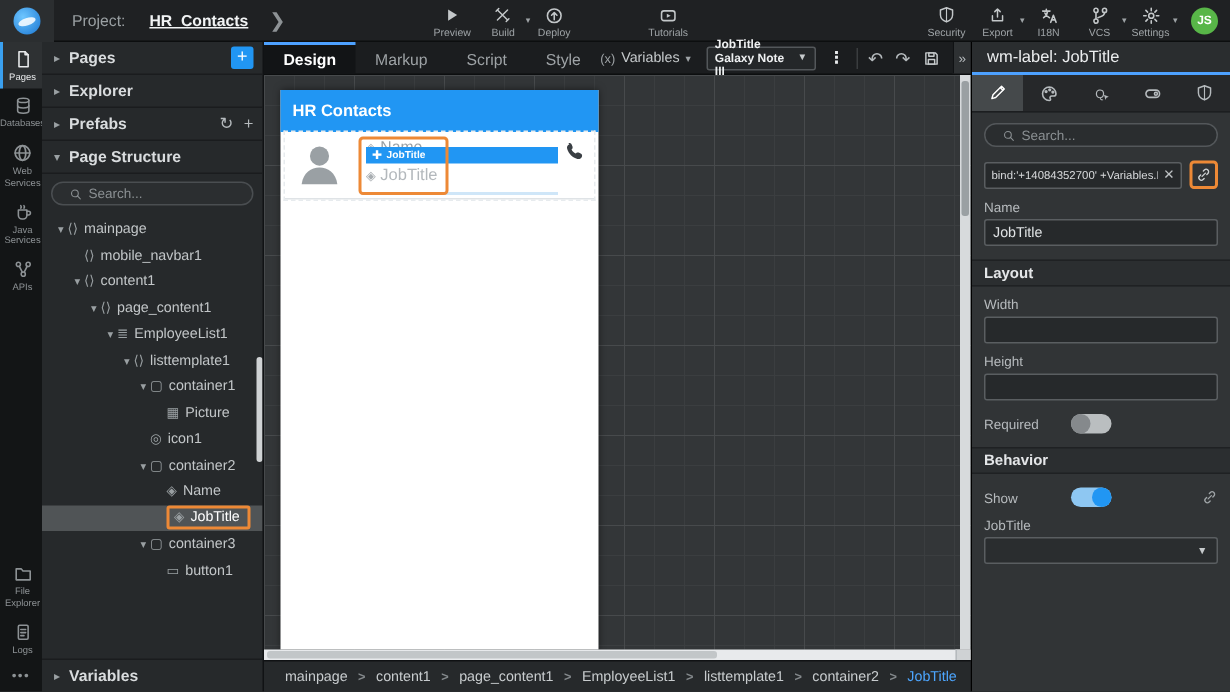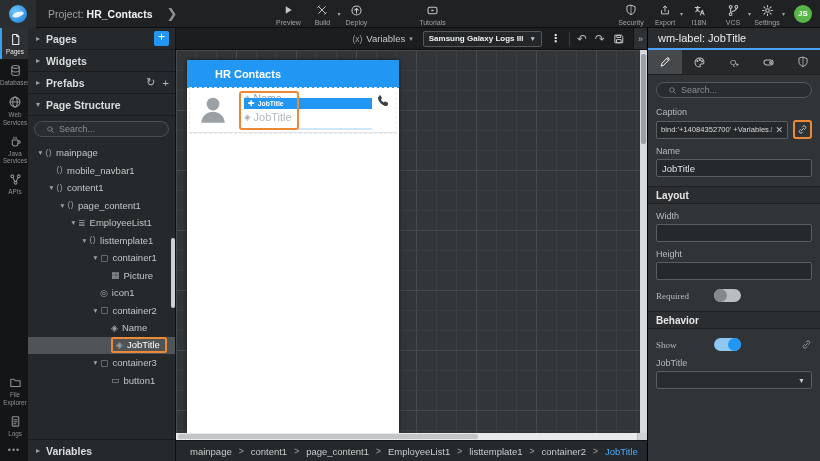--- a/index.html
+++ b/index.html
@@ -6,21 +6,21 @@
   html,body { width:820px; height:461px; overflow:hidden; }
   body { font-family:"Liberation Sans","DejaVu Sans",sans-serif; background:#1f2123; color:#cfd3d5; font-size:10px; -webkit-font-smoothing:antialiased; }
   svg { display:block; }
 
   
   .topbar { height:28px; display:flex; align-items:center; background:#1f2123; border-bottom:1px solid #0c0e0f; }
   .logo-box { width:36px; height:28px; background:#2b2e30; display:flex; align-items:center; justify-content:center; }
   .logo-circle { width:18px; height:18px; border-radius:50%; background:radial-gradient(circle at 35% 35%, #6ec6ff, #1976d2); position:relative; overflow:hidden; }
   .logo-circle:after { content:""; position:absolute; left:3px; top:7px; width:12px; height:5px; border-radius:50%; background:#fff; transform:rotate(-18deg); opacity:.85; }
   .proj { margin-left:12px; font-size:10.5px; color:#9aa0a3; white-space:nowrap; }
-  .proj b { color:#f2f4f5; font-weight:bold; margin-left:3px; }
+  .proj b { color:#f2f4f5; font-weight:bold; margin-left:16px;text-decoration:underline; }
   .tb-chev { color:#8d9295; font-size:13px; margin:0 8px 0 14px; }
   .main-sel { display:flex; align-items:center; height:20px; width:120px; background:#2a2d2f; border:1px solid #53575a; border-radius:2px; overflow:hidden; }
   .main-sel .seg { width:20px; height:100%; background:#3a3d3f; display:flex; align-items:center; justify-content:center; color:#c3c7c9; }
   .main-sel .lbl { flex:1; padding-left:7px; color:#f2f4f5; font-weight:bold; font-size:10px; }
   .main-sel .grid { margin-right:6px; color:#dfe2e4; }
   .tb-actions { display:flex; align-items:flex-start; }
   .tb-act { display:flex; flex-direction:column; align-items:center; width:34px; margin:2px 0 0; color:#c3c7c9; cursor:pointer; position:relative; }
   .tb-act .ic { height:13px; display:flex; align-items:center; }
   .tb-act .cap { font-size:7px; color:#9ea3a6; margin-top:2px; white-space:nowrap; }
   .tb-act .caret { position:absolute; right:-1px; top:6px; font-size:6px; color:#9ea3a6; }
@@ -73,21 +73,21 @@
   .savebtn { color:#c6cacc; margin-right:8px; cursor:pointer; }
   .expand-btn { width:14px; background:#2e3133; color:#b5babd; display:flex; align-items:center; justify-content:center; font-size:9px; cursor:pointer; border-left:1px solid #101214; }
 
   
   .canvas { flex:1; position:relative; background-color:#333638;
     background-image:
       linear-gradient(#474a4c 1px, transparent 1px), linear-gradient(90deg,#474a4c 1px, transparent 1px),
       linear-gradient(#3b3e40 1px, transparent 1px), linear-gradient(90deg,#3b3e40 1px, transparent 1px);
     background-size:60px 60px,60px 60px,20px 20px,20px 20px; }
   .phone { position:absolute; left:11px; top:10px; width:212px; bottom:0; background:#fff; box-shadow:0 0 5px rgba(0,0,0,.55); }
-  .phone-header { height:28px; background:#2196f3; color:#fff; font-weight:bold; font-size:11px; display:flex; align-items:center; padding-left:28px; }
+  .phone-header { height:28px; background:#2196f3; color:#fff; font-weight:bold; font-size:11px; display:flex; align-items:center; padding-left:8px; }
   .listitem { margin:0 3px; border-bottom:1px solid #dfe3e6; outline:1px dashed #e7ebee; display:flex; align-items:flex-start; padding:4px 6px 2px 6px; height:45px; position:relative; }
   .li-avatar { width:36px; height:36px; color:#9aa0a4; margin-top:1px; }
   .li-mid { margin-left:12px; width:128px; position:relative; height:38px; border-bottom:2px solid #cfe6f8; }
   .li-name { display:flex; align-items:center; color:#9aa0a4; font-size:10.5px; height:12px; overflow:hidden; }
   .li-name .tg, .li-job .tg { font-size:8.5px; margin-right:3px; color:#a8adb1; }
   .sel-bar { position:absolute; left:0; top:6px; width:128px; height:11px; background:#2196f3; color:#fff; display:flex; align-items:center; padding:0 4px; }
   .sel-bar .mv { font-size:8px; font-weight:bold; margin-right:3px; }
   .sel-bar .sl { font-size:6.8px; font-weight:bold; }
   .li-job { display:flex; align-items:center; color:#b3b8bc; font-size:11px; margin-top:7px; }
   .orange-box { position:absolute; left:49px; top:3px; width:60px; height:39px; border:2px solid #ed8936; border-radius:3px; pointer-events:none; }
@@ -115,21 +115,21 @@
   .rp-search span { font-size:9px; margin-left:4px; }
   .fld-label { font-size:9px; color:#b7bbbe; margin:7px 0 3px; }
   .fld-input { width:100%; height:18px; background:#26292b; border:1px solid #5a5e61; border-radius:2px; color:#dfe2e4; font-size:9.5px; padding:0 5px; display:flex; align-items:center; }
   .cap-row { display:flex; align-items:center; }
   .cap-input { flex:1; height:18px; background:#26292b; border:1px solid #5a5e61; border-radius:2px; display:flex; align-items:center; padding:0 4px; overflow:hidden; }
   .cap-input .val { flex:1; font-size:7.6px; color:#d8dadc; white-space:nowrap; overflow:hidden; }
   .cap-input .clear { color:#c0c4c6; font-size:9px; margin-left:3px; cursor:pointer; }
   .bind-btn { width:19px; height:19px; border:2px solid #ed8936; border-radius:3px; margin-left:5px; display:flex; align-items:center; justify-content:center; color:#cfd3d5; cursor:pointer; }
   .rp-section { height:18px; line-height:17px; background:#2b2e30; border-top:1px solid #1f2123; border-bottom:1px solid #1f2123; margin:9px -8px 0; padding:0 8px; font-size:10px; font-weight:bold; color:#e4e6e8; }
   .tog-row { display:flex; align-items:center; margin-top:9px; }
-  .tog-row .tlbl { width:58px; font-size:9px; color:#b7bbbe;font-family:Liberation Serif, serif; }
+  .tog-row .tlbl { width:58px; font-size:9px; color:#b7bbbe; }
   .toggle { width:27px; height:13px; border-radius:7px; position:relative; cursor:pointer; }
   .toggle.off { background:#babec0; }
   .toggle.off .knob { position:absolute; left:0; top:0; width:13px; height:13px; border-radius:50%; background:#85898c; }
   .toggle.on { background:#8ec7f2; }
   .toggle.on .knob { position:absolute; right:0; top:0; width:13px; height:13px; border-radius:50%; background:#2196f3; }
   .tog-link { margin-left:auto; color:#9ea3a6; cursor:pointer; }
   .anim-sel { width:100%; height:18px; background:#2a2d2f; border:1px solid #5a5e61; border-radius:2px; display:flex; align-items:center; justify-content:flex-end; padding:0 6px; color:#c6cacc; font-size:7px; cursor:pointer; }
 </style>
 </head>
 <body>
@@ -313,21 +313,21 @@
     </div>
 
   <div class="leftpanel">
     <div class="lp-row">
       <span class="arr">▸</span>
       <span class="tl">Pages</span>
       <span class="lp-plus">+</span>
     </div>
     <div class="lp-row">
       <span class="arr">▸</span>
-      <span class="tl">Widgets</span>
+      <span class="tl">Explorer</span>
     </div>
     <div class="lp-row">
       <span class="arr">▸</span>
       <span class="tl">Prefabs</span>
       <span class="lp-mini">↻</span>
       <span class="lp-mini">+</span>
     </div>
     <div class="lp-row">
       <span class="arr">▾</span>
       <span class="tl">Page Structure</span>
@@ -443,28 +443,34 @@
         </div>
       </div>
     <div class="lp-row lp-bottom">
       <span class="arr">▸</span>
       <span class="tl">Variables</span>
     </div>
   </div>
 
   <div class="center">
     <div class="toolbar">
+      <div id="etabs" style="display:flex">
+          <div class="etab active">Design</div>
+          <div class="etab">Markup</div>
+          <div class="etab">Script</div>
+          <div class="etab">Style</div>
+        </div>
       <div class="tb-right">
         <div class="vars-dd">
           <span class="vx">(x)</span>
           <span>Variables</span>
           <span class="dc">▾</span>
         </div>
         <div class="device-sel">
-          <span>Samsung Galaxy Logs III</span>
+          <span>JobTitle Galaxy Note III</span>
           <span class="dc">▼</span>
         </div>
         <div class="kebab">⋮</div>
         <div class="tsep"></div>
         <div class="hist">↶</div>
         <div class="hist">↷</div>
         <div class="savebtn svg">
             <svg viewBox="0 0 16 16" width="12" height="12" fill="none" stroke="currentColor" stroke-width="1.3" stroke-linecap="round" stroke-linejoin="round">
               <path d="M3 3h8.4L13 4.6V13H3z"></path>
               <rect x="5.2" y="8.8" width="5.6" height="4.2"></rect>
@@ -584,21 +590,20 @@
       <div class="rp-search">
         <span class="svg">
             <svg viewBox="0 0 16 16" width="9" height="9" fill="none" stroke="currentColor" stroke-width="1.3" stroke-linecap="round" stroke-linejoin="round">
               <circle cx="7" cy="7" r="4"></circle>
               <path d="M10 10l3.4 3.4"></path>
             </svg>
           </span>
         <span>Search...</span>
       </div>
 
-      <div class="fld-label" style="margin-top:0">Caption</div>
       <div class="cap-row">
         <div class="cap-input">
           <span class="val">bind:'+14084352700' +Variables.HrdbE</span>
           <span class="clear">✕</span>
         </div>
         <div class="bind-btn">
             <span class="svg">
               <svg viewBox="0 0 16 16" width="11" height="11" fill="none" stroke="currentColor" stroke-width="1.3" stroke-linecap="round" stroke-linejoin="round">
                 <path d="M6.4 9.6l3.2-3.2"></path>
                 <path d="M7.6 4.4l1-1a2.4 2.4 0 1 1 3.4 3.4l-1 1M8.4 11.6l-1 1a2.4 2.4 0 1 1-3.4-3.4l1-1"></path>

